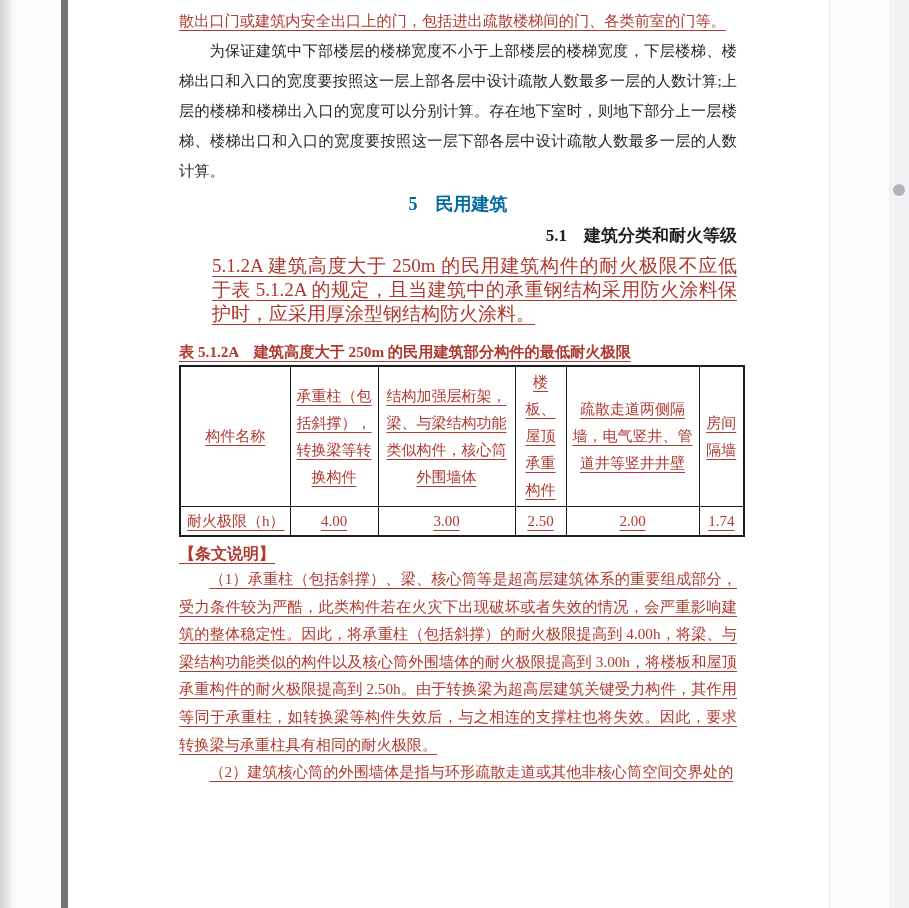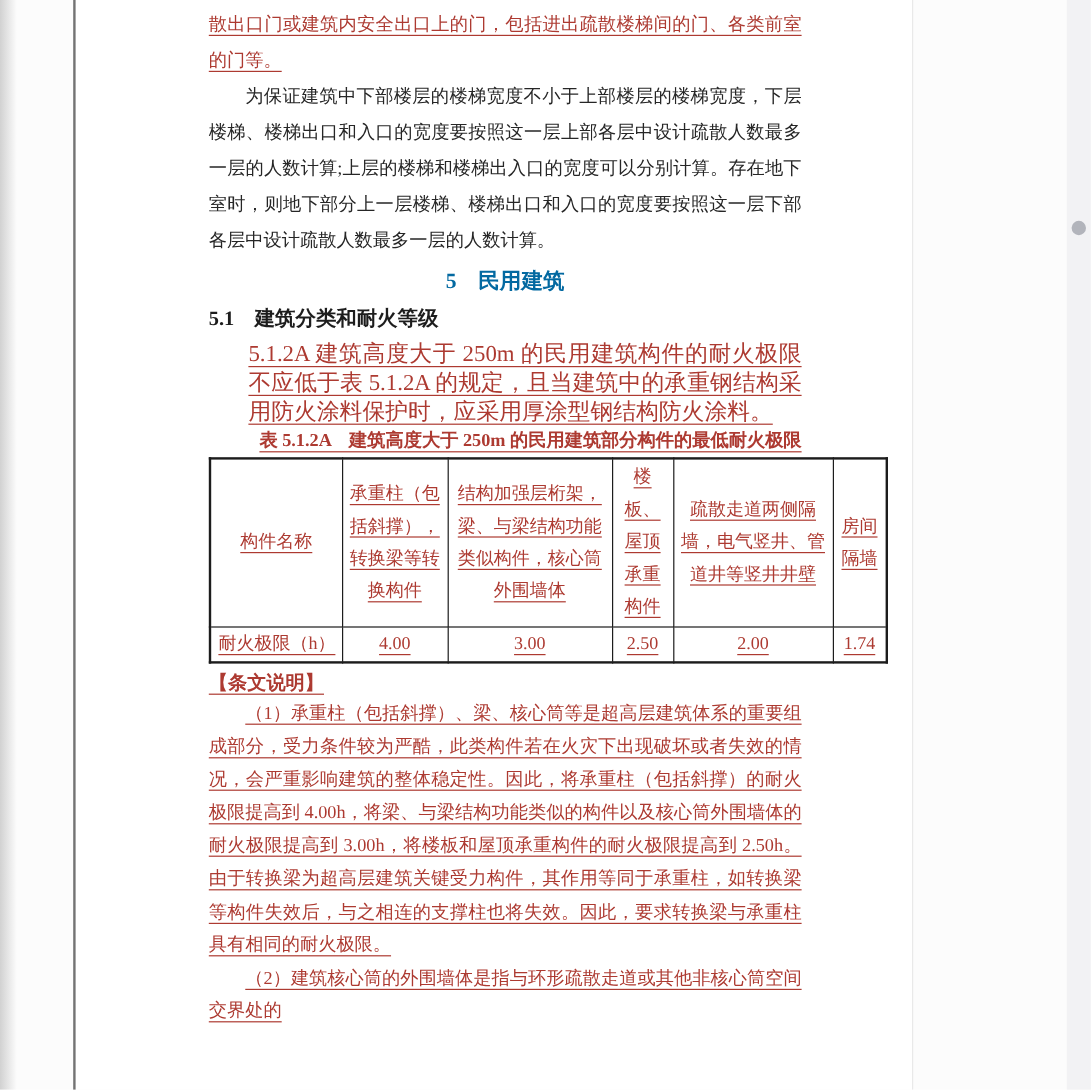--- a/index.html
+++ b/index.html
@@ -13,23 +13,23 @@
     width:909px;height:908px;overflow:hidden;position:relative;
     background:#fcfcfc;
     font-family:"Liberation Serif","DejaVu Serif",serif;
     color:var(--ink);
   }
   .left-shadow{
     position:absolute;left:0;top:0;width:14px;height:908px;z-index:3;
     background:linear-gradient(to right, rgba(110,110,110,0.30), rgba(255,255,255,0));
   }
   .page{
-    position:absolute;left:61px;top:0;width:700px;height:908px;
+    position:absolute;left:61px;top:0;width:769px;height:908px;
     background:#ffffff;
-    border-left:2px solid #737373;border-right:1px solid #e9e9e9;
+    border-left:7px solid #737373;border-right:1px solid #e9e9e9;
     padding:6px 92px 0 111px;
     overflow:hidden;
   }
   .scroll-track{
     position:absolute;right:0;top:0;width:20px;height:908px;
     background:#f2f2f4;z-index:2;
   }
   .scroll-thumb{
     position:absolute;left:4px;top:184px;width:12px;height:12px;
     border-radius:50%;background:#b2b4bb;
@@ -42,27 +42,27 @@
     text-decoration-thickness:1px;
     text-underline-offset:4px;
   }
   .carryover{font-size:15.2px;line-height:30px;}
   .intro{font-size:15.2px;line-height:30px;text-indent:2em;color:var(--ink);}
   .h-chapter{
     font-size:18px;font-weight:bold;text-align:center;
     margin:6px 0 0;line-height:25px;color:#0369a1;
   }
   .h-section{
-    font-size:17px;font-weight:bold;text-align:left;
+    font-size:17px;font-weight:bold;text-align:right;
     margin:6px 0 0;line-height:25px;color:#1d1d1d;
   }
   .clause{margin-top:6px;font-size:19px;line-height:24px;margin-left:33px;}
   .tbl-caption{
-    margin-top:2px;font-size:15.2px;font-weight:bold;
-    text-align:right;line-height:20px;text-indent:0;
+    margin-top:16px;font-size:15.2px;font-weight:bold;
+    text-align:left;line-height:20px;text-indent:0;
   }
   table.fire{
     border-collapse:collapse;table-layout:fixed;
     width:564px;margin-top:3px;
     border:2px solid var(--border);
   }
   table.fire td{
     border:1px solid var(--border);
     font-size:15px;text-align:center;vertical-align:middle;
     padding:2px 3px;

